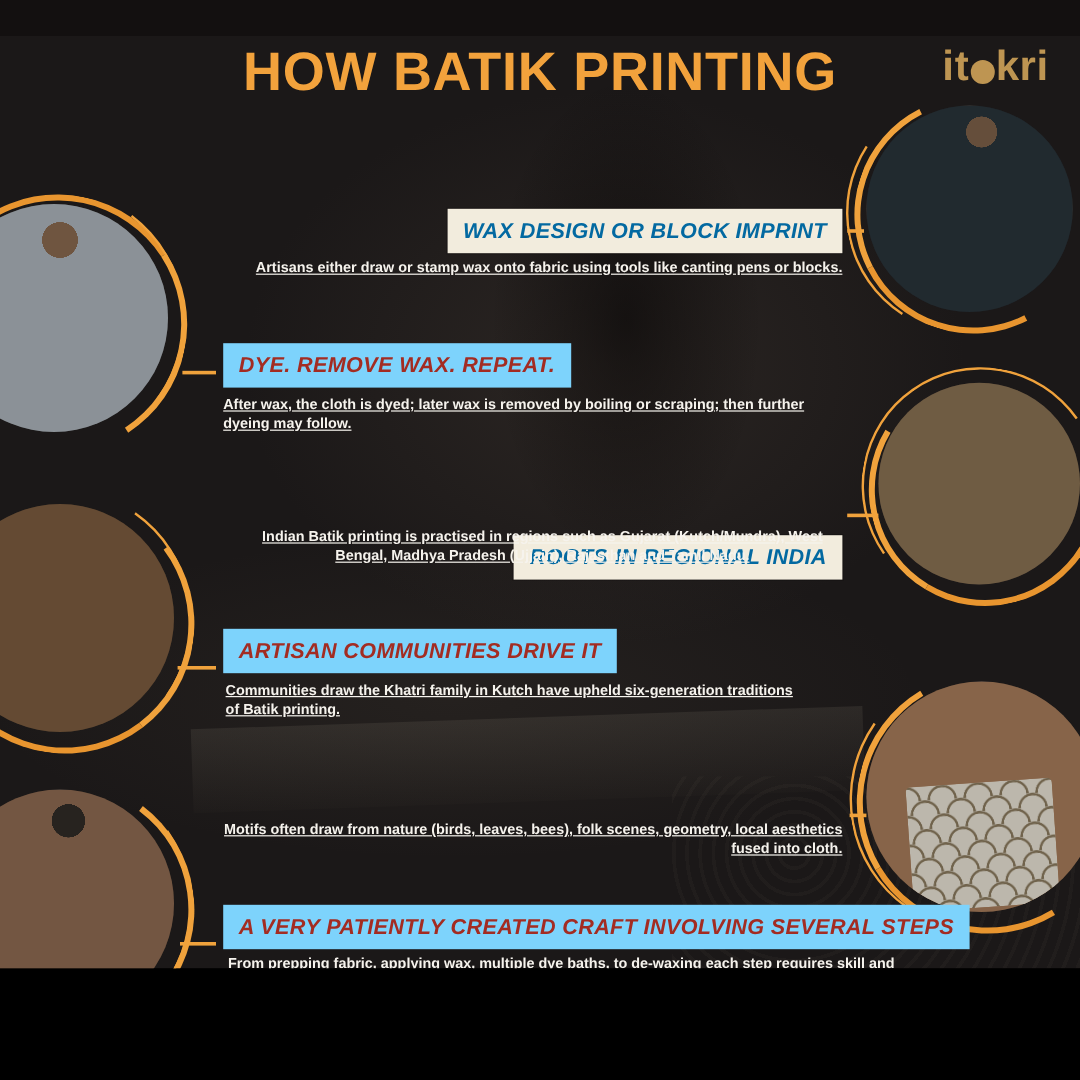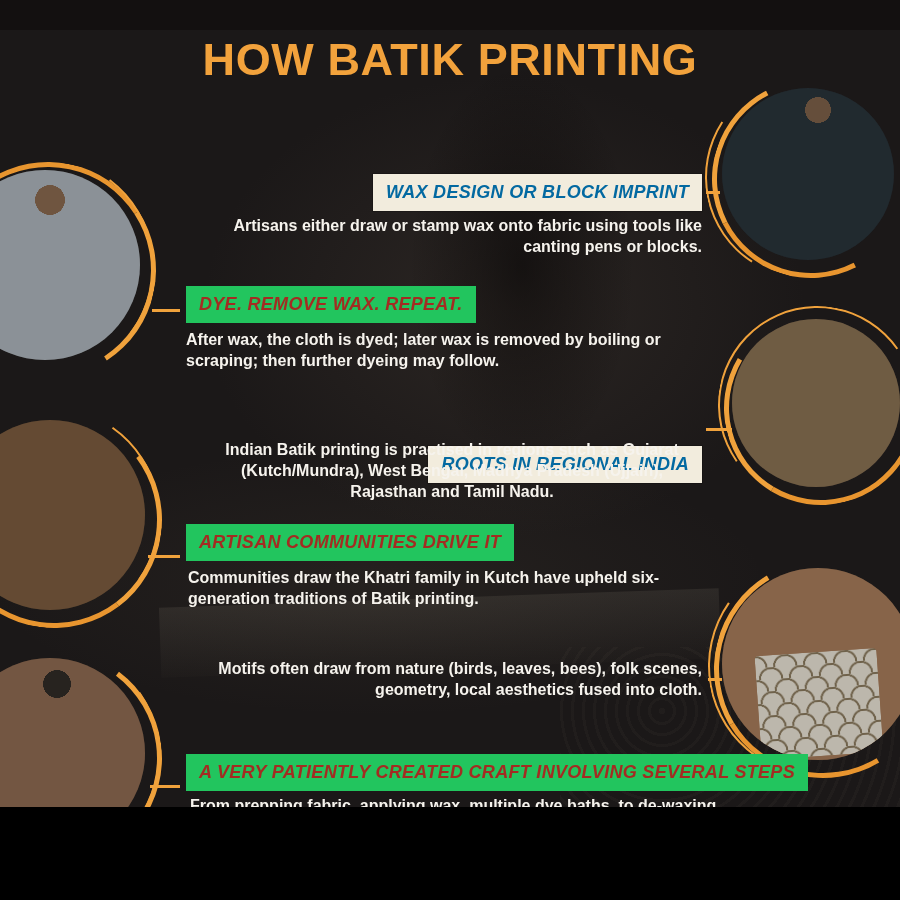--- a/index.html
+++ b/index.html
@@ -23,35 +23,35 @@
     color:#F2A23C;font-weight:800;font-size:45px;line-height:1.17;letter-spacing:.6px;}
   .logo{position:absolute;top:36px;right:26px;color:#BE9552;font-weight:700;
     font-size:35px;letter-spacing:.5px;display:flex;align-items:center;}
   .logo .disc{width:20px;height:20px;border-radius:50%;background:#BE9552;
     display:inline-block;margin:8px 1px 0 1px;}
 
   
   .hbox{position:absolute;padding:8px 13px;font-style:italic;font-weight:700;
     font-size:18px;letter-spacing:.3px;white-space:nowrap;}
   .hbox.cream{background:#F2ECDD;color:#0369a1;box-shadow:0 0 0 1px rgba(0,0,0,.18);}
-  .hbox.orange{background:#22c55e;color:#A32C22;}
+  .hbox.orange{background:#7dd3fc;color:#A32C22;}
   .h1{top:174px;right:198px;}
   .h2{top:286px;left:186px;}
   .h3{top:420px;right:198px;margin-top:26px;}
   .h4{top:524px;left:186px;}
   .h5{top:639px;right:198px;}
   .h6{top:754px;left:186px;}
 
   
-  .copy{position:absolute;color:#F6F3ED;font-weight:700;font-size:16px;line-height:1.3;}
+  .copy{position:absolute;color:#F6F3ED;font-weight:700;font-size:12px;line-height:1.3;text-decoration:underline;}
   .b1{top:216px;right:198px;width:500px;text-align:right;}
   .b2{top:330px;left:186px;width:520px;}
   .b3{top:440px;right:198px;width:500px;text-align:center;}
   .b4{top:568px;left:188px;width:480px;}
-  .b5{top:659px;right:198px;width:530px;text-align:right;}
+  .b5{top:684px;right:198px;width:530px;text-align:right;}
   .b6{top:796px;left:190px;width:560px;}
 
   
   .photo{position:absolute;border-radius:50%;overflow:hidden;background-repeat:no-repeat;}
   .photo::after{content:"";position:absolute;inset:0;background:rgba(18,14,10,.22);}
   .p1{left:722px;top:88px;width:172px;height:172px;
     background:
       radial-gradient(circle 13px at 96px 22px, #7d6049 99%, transparent),
       linear-gradient(#26323a,#26323a) 72px 26px / 50px 92px,
       linear-gradient(#5e4526,#5e4526) 122px 36px / 50px 58px,
@@ -146,20 +146,25 @@
 <div class="board">
 
   <div class="bg-shade"></div>
   <div class="bg-table"></div>
   <div class="bg-texture"></div>
 
   <div class="title">
     <div>HOW BATIK PRINTING</div>
   </div>
 
+  <div class="logo" title="itokri logo">
+    <span>it</span>
+      <span class="disc"></span>
+      <span>kri</span>
+  </div>
 
   <div class="photo p1" title="Artisan stamping wax block prints onto white fabric beside a blue tarp"></div>
   <div class="arc a1"></div>
   <div class="arc thin a1b"></div>
 
   <div class="photo p2" title="Artisan crouching on a workshop floor handling indigo-dyed fabric"></div>
   <div class="arc a2"></div>
   <div class="arc thin a2b"></div>
 
   <div class="photo p3" title="Collection of carved wooden printing blocks"></div>

